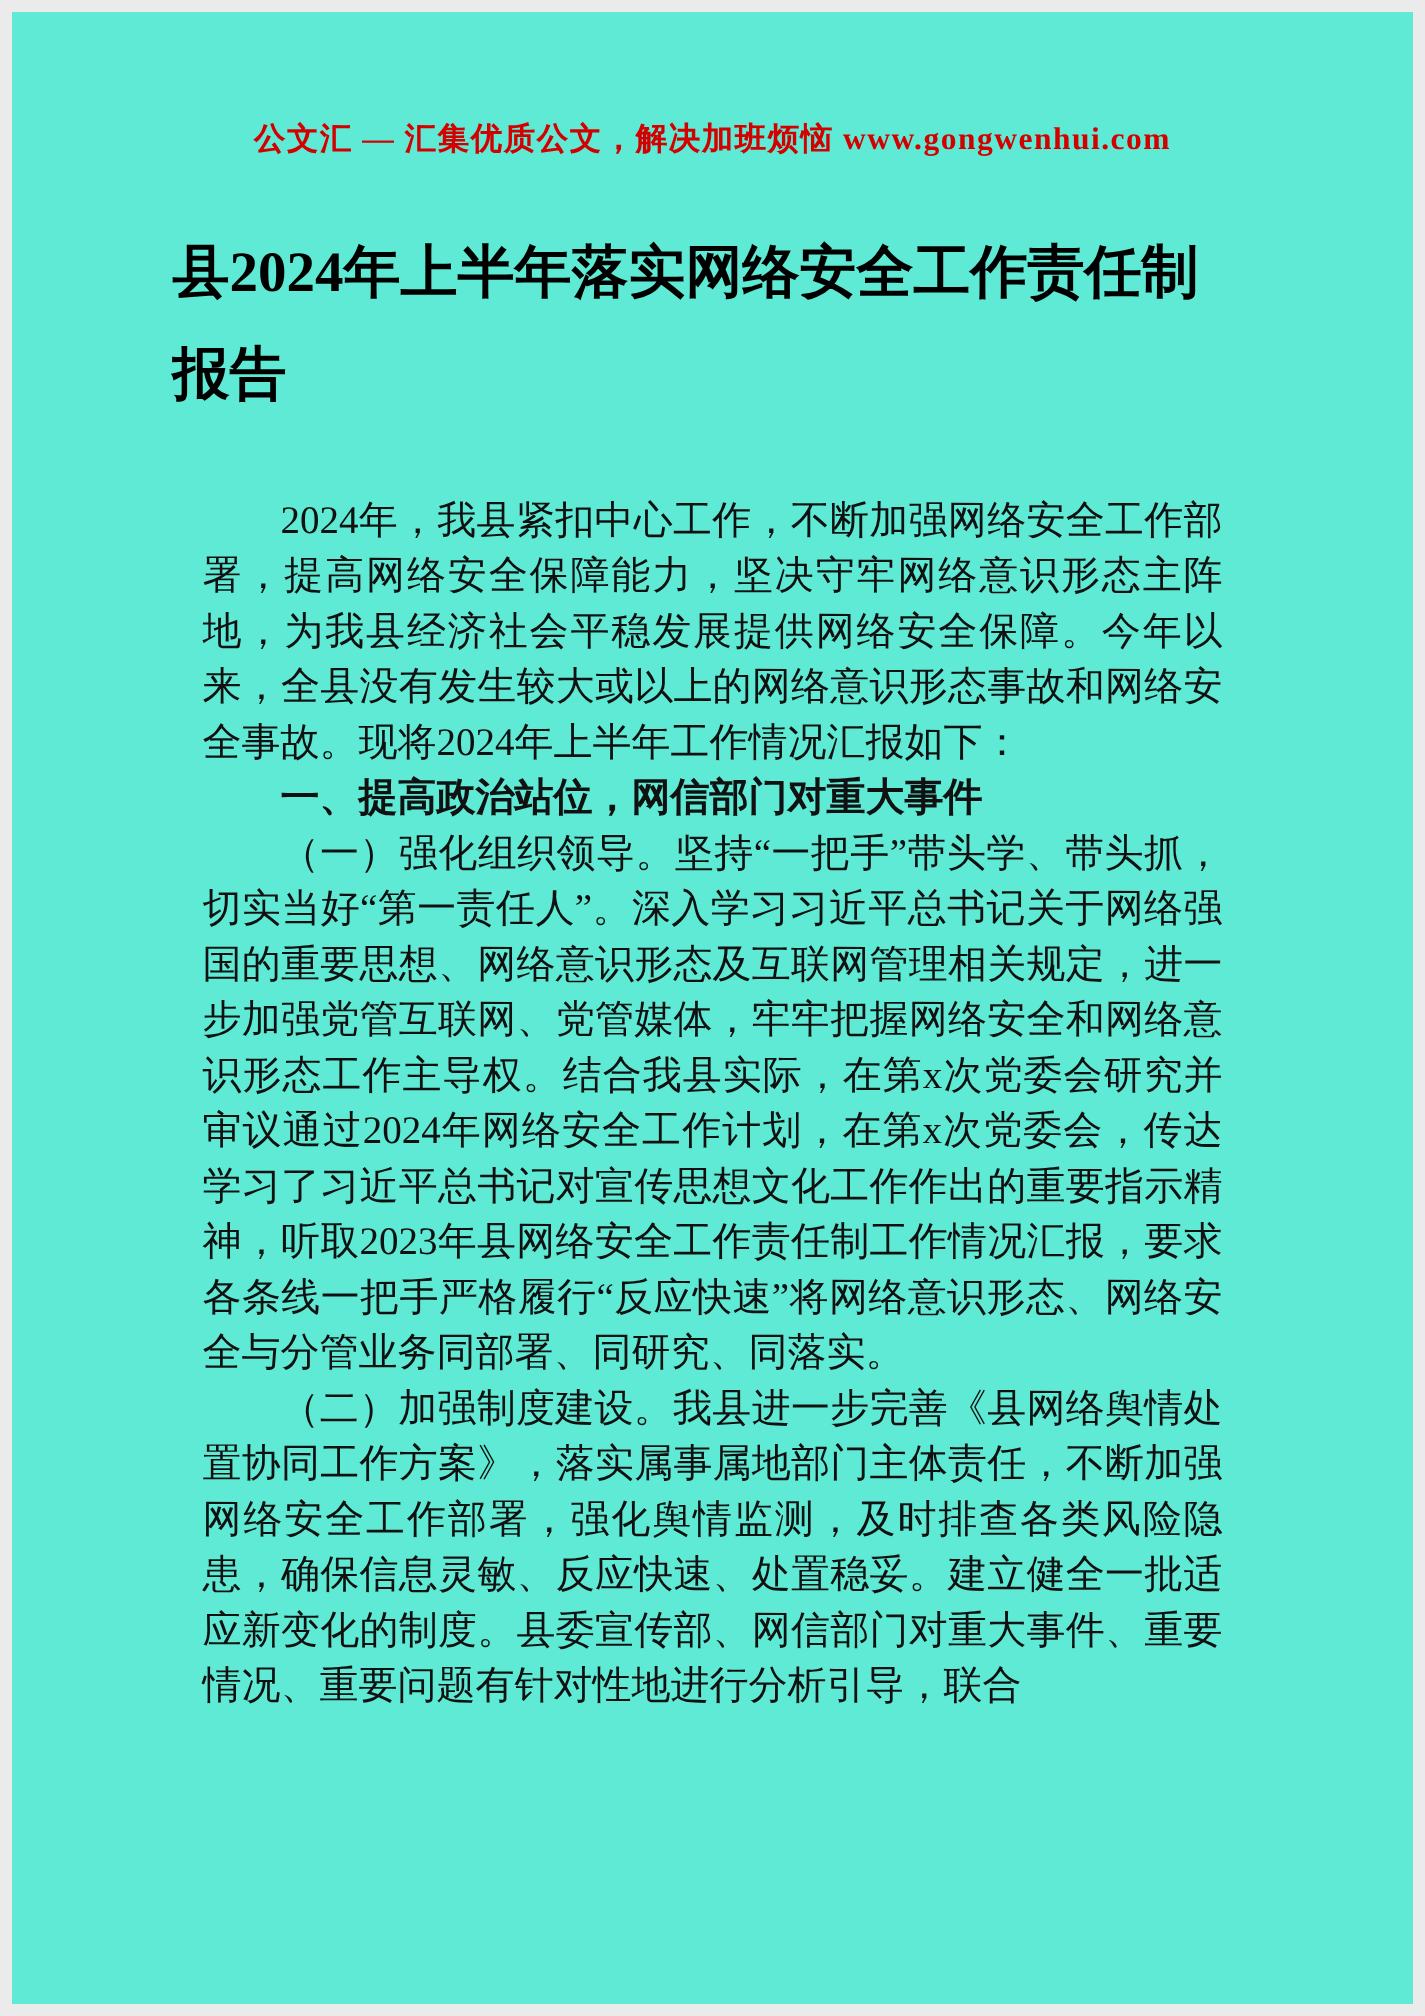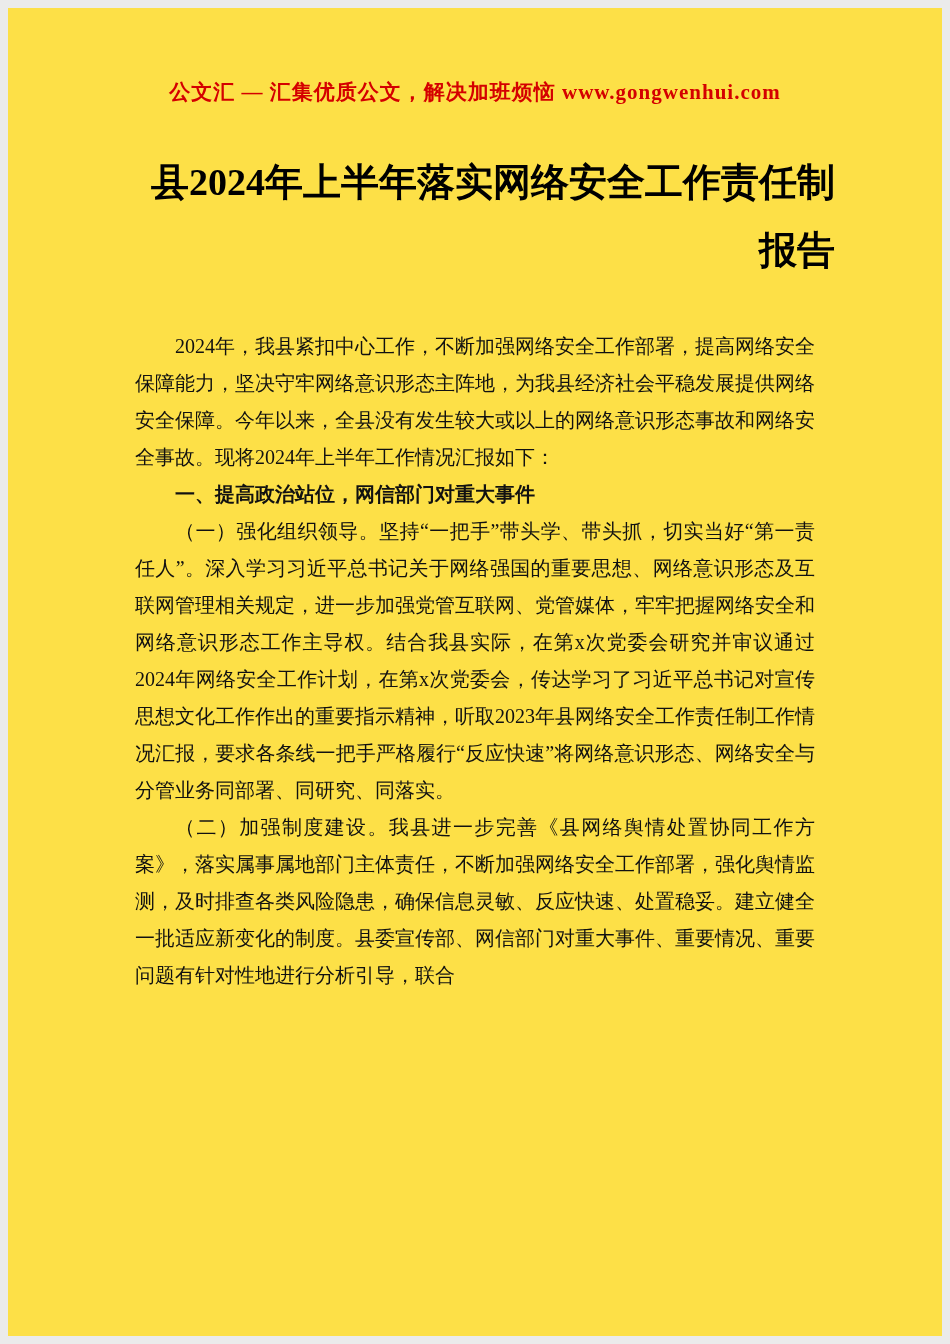--- a/index.html
+++ b/index.html
@@ -9,44 +9,44 @@
   body {
     width: 950px;
     height: 1344px;
     background: #ebebeb;
     font-family: "Liberation Serif", serif;
     position: relative;
   }
   .page {
     position: absolute;
     inset: 8px;
-    background: #fde047;
+    background: #5eead4;
     overflow: hidden;
     box-sizing: border-box;
   }
   .site-banner {
     margin-top: 70px;
     text-align: center;
     font-size: 21px;
     font-weight: bold;
     letter-spacing: 1px;
   }
   .doc-title {
     width: 720px;
     margin: 42px auto 0 auto;
-    text-align: right;
+    text-align: left;
     font-size: 38px;
     font-weight: bold;
     color: #000000;
     line-height: 68px;
   }
   .content {
     width: 680px;
     margin: 44px auto 0 auto;
-    font-size: 20px;
+    font-size: 26px;
     line-height: 37px;
     color: #111111;
     text-align: justify;
     text-justify: inter-ideograph;
   }
   .content p {
     margin: 0;
     padding: 0;
     text-indent: 2em;
   }

